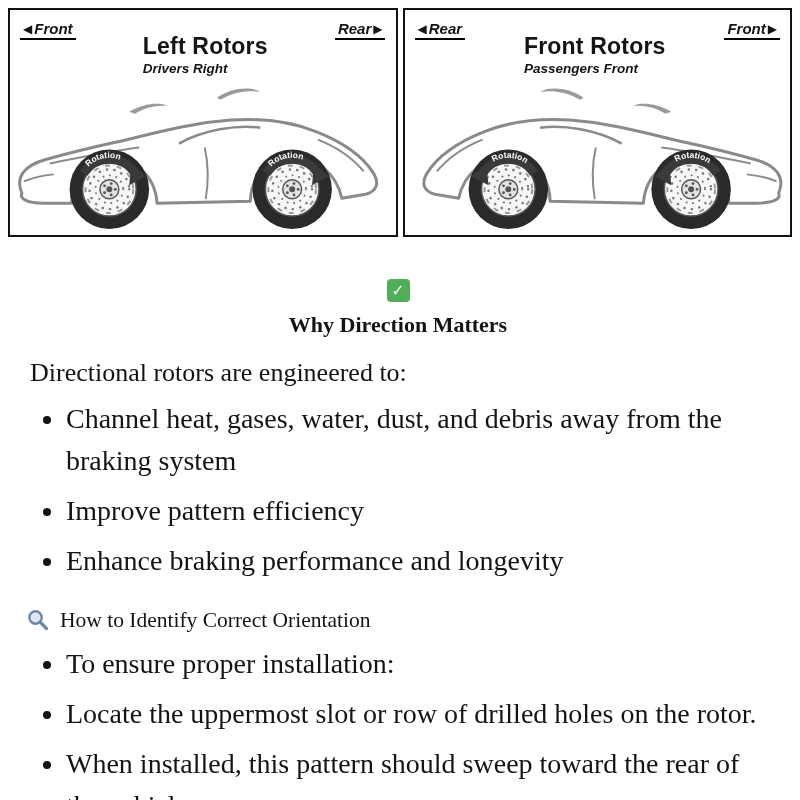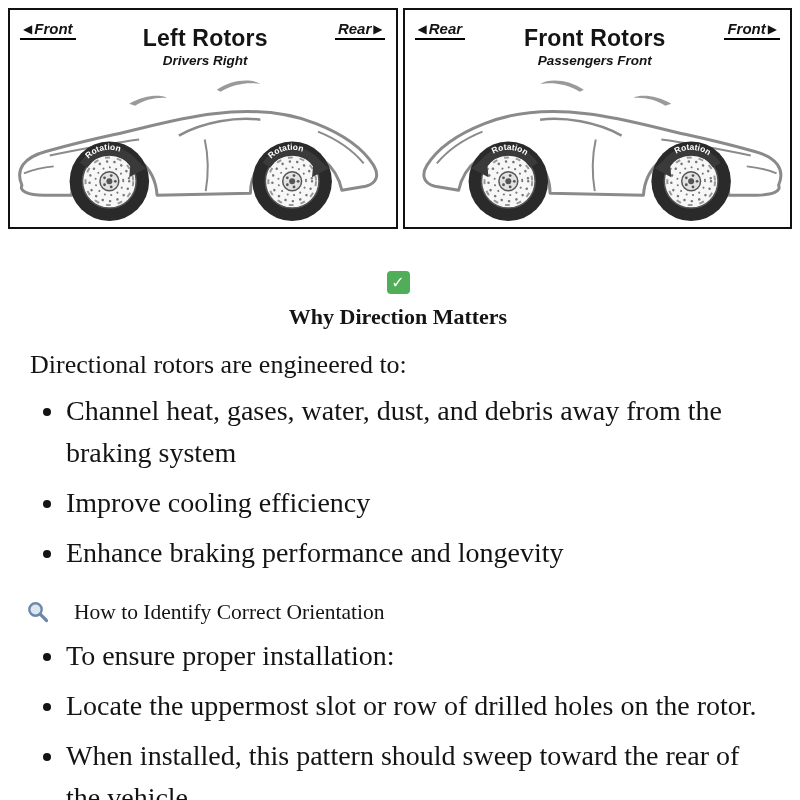--- a/index.html
+++ b/index.html
@@ -11,38 +11,38 @@
   
   .diagram { display:flex; gap:5px; padding:8px 8px 0 8px; }
   .panel { flex:1 1 0; border:2.5px solid #111; background:#fff; min-width:0; }
   .panel-header { display:flex; align-items:flex-start; justify-content:space-between; padding:7px 10px 0 10px; }
   .dir {
     display:flex; align-items:center; gap:2px;
     font:italic 700 15px "Liberation Sans", sans-serif;
     border-bottom:2.5px solid #000; padding:0 3px 1px 3px; margin-top:3px;
   }
   .tri { font-style:normal; font-size:12px; line-height:1; font-family:"DejaVu Sans", sans-serif; }
-  .titles { text-align:center; margin-top:8px; }
+  .titles { margin-top:16px; }
   .panel-title { font:800 23px "Liberation Sans", sans-serif; letter-spacing:.2px; }
   .panel-subtitle { font:italic 700 13.5px "Liberation Sans", sans-serif; margin-top:1px; }
   .car-svg { display:block; width:100%; height:auto; margin-top:2px; }
 
   
   .content { padding:16px 30px 26px 26px; }
   .intro { font-size:21.5px; line-height:1.6; margin:8px 0 6px 0; }
   .why-heading {
     font-size:22px; font-weight:700; margin:26px 0 4px 0;
     display:flex; align-items:center; gap:10px;flex-direction:column;
   }
   .lead { font-size:26px; margin:20px 0 2px 4px; }
   ul.bullets { margin:10px 0 4px 12px; padding-left:28px; font-size:28px; line-height:1.5;font-family:Liberation Serif, serif; }
   ul.bullets li { margin:8px 0; }
   .identify-heading {
     font-size:21.5px; font-weight:400; margin:26px 0 8px 0;
-    display:flex; align-items:center; gap:24px;
+    display:flex; align-items:center; gap:10px;
   }
 
   .check-icon {
     width:23px; height:23px; border-radius:4px; background:#4fae57;
     display:inline-flex; align-items:center; justify-content:center; flex:0 0 auto;
   }
   .check-icon::before { content:"✓"; color:#fff; font:700 16px "DejaVu Sans", sans-serif; }
 
   .mag-icon { flex:0 0 auto; display:inline-block; }
 
@@ -170,21 +170,21 @@
 
   <div class="why-heading">
     <span class="check-icon"></span>
     <span>Why Direction Matters</span>
   </div>
 
   <p class="lead">Directional rotors are engineered to:</p>
 
   <ul class="bullets">
       <li>Channel heat, gases, water, dust, and debris away from the braking system</li>
-      <li>Improve cooling efficiency</li>
+      <li>Improve pattern efficiency</li>
       <li>Enhance braking performance and longevity</li>
     </ul>
 
   <div class="identify-heading">
     <svg class="mag-icon" width="24" height="24" viewBox="0 0 24 24">
       <circle cx="9.5" cy="9.5" r="6.2" fill="#dce7f2" stroke="#6d87a8" stroke-width="2.4"></circle>
       <line x1="14.2" y1="14.2" x2="20.5" y2="20.5" stroke="#6d87a8" stroke-width="3.2" stroke-linecap="round"></line>
     </svg>
     <span>How to Identify Correct Orientation</span>
   </div>

